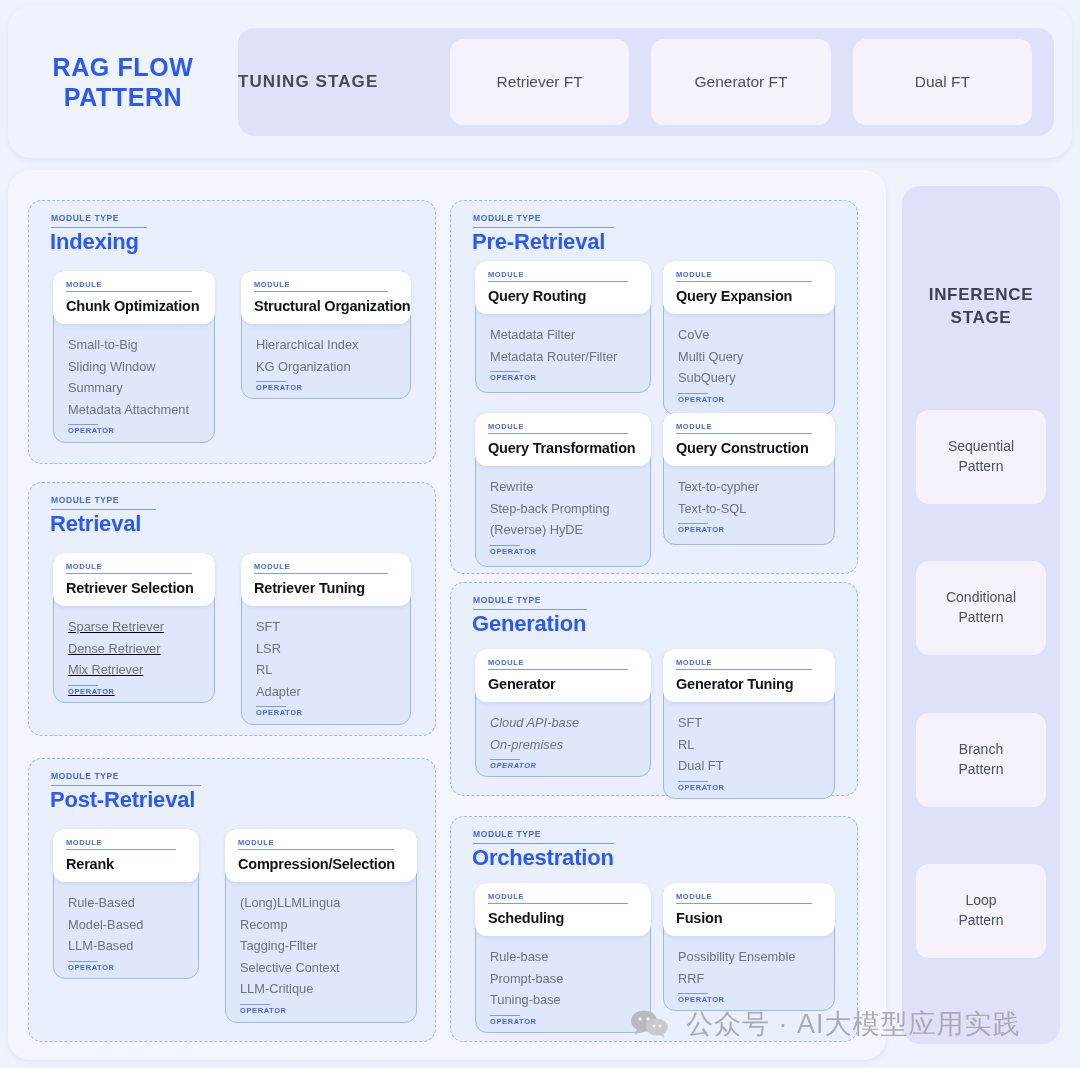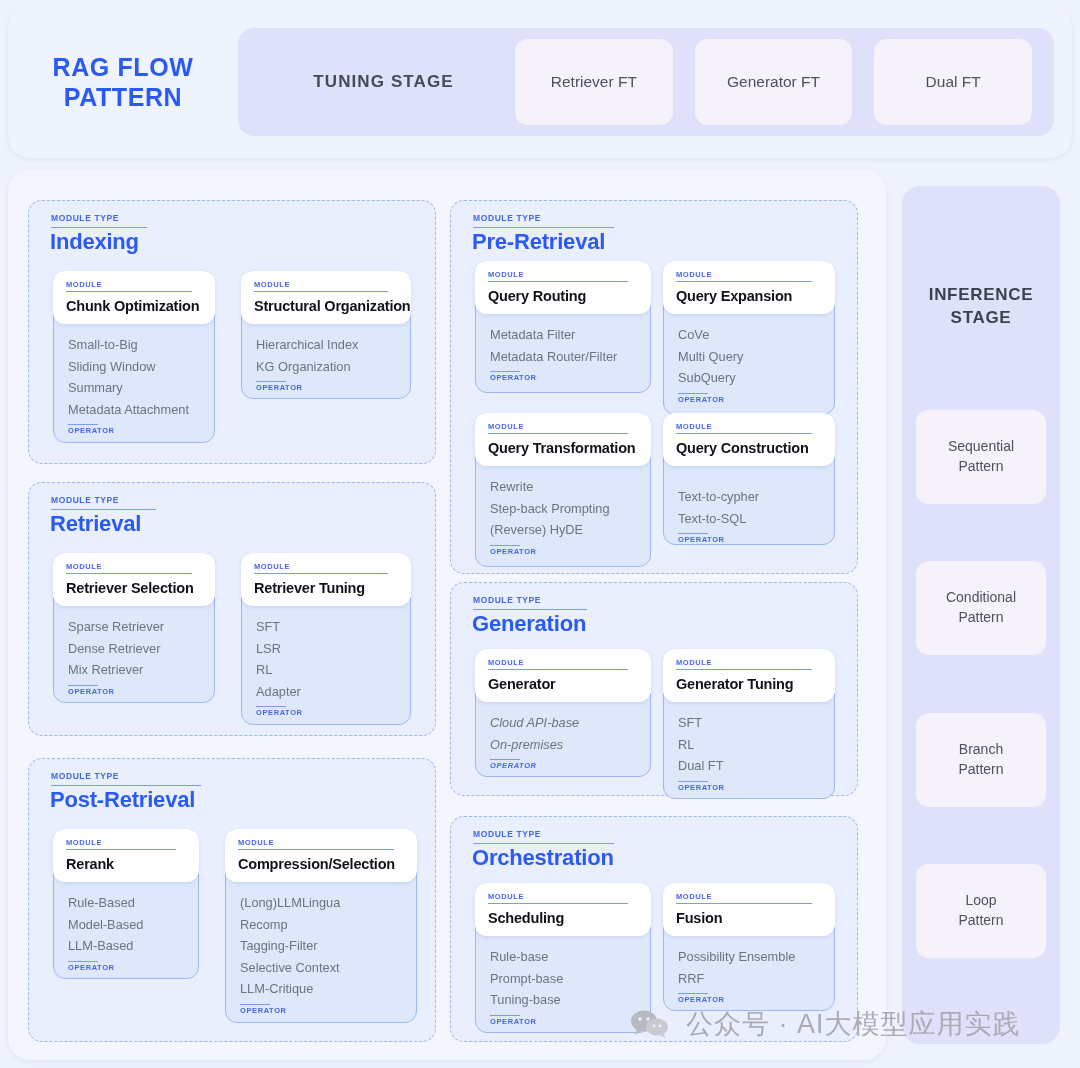--- a/index.html
+++ b/index.html
@@ -23,22 +23,22 @@
     width:230px;text-align:center;
     color:#2a59f3;font-weight:bold;font-size:25px;line-height:1.22;
     letter-spacing:.6px;
   }
   .tuning-bar{
     flex:1;height:108px;margin-right:18px;
     background:#dfe1fa;border-radius:16px;
     display:flex;align-items:center;
   }
   .tuning-label{
-    width:263px;text-align:center;color:#454a55;
-    font-weight:bold;font-size:17px;letter-spacing:1.1px;margin-left:14px;
+    width:212px;color:#454a55;
+    font-weight:bold;font-size:17px;letter-spacing:1.1px;
   }
   .ft-chip{
     flex:1;height:86px;margin-right:22px;
     background:#f6f2fb;border-radius:13px;
     display:flex;align-items:center;justify-content:center;
     color:#4b5160;font-size:15.5px;
   }
 
   
   .shell{
@@ -185,21 +185,21 @@
     <div class="group" style="left: 20px; top: 312px; width: 406px; height: 252px;">
       <div class="grp-kicker">MODULE TYPE</div>
       <div class="grp-rule" style="width: 105px;"></div>
       <div class="grp-title">Retrieval</div>
       <div class="mod" style="left: 24px; top: 70px; width: 160px; height: 148px;">
         <div class="mod-head">
           <span class="mod-kicker">MODULE</span>
           <div class="mod-rule" style="width: 126px;"></div>
           <div class="mod-title">Retriever Selection</div>
         </div>
-        <div class="mod-body" style="top: 62px;">
+        <div class="mod-body" style="top: 62px; text-decoration: underline;">
           <div class="op">Sparse Retriever</div>
           <div class="op">Dense Retriever</div>
           <div class="op">Mix Retriever</div>
           <div class="op-rule"></div>
           <div class="op-kicker">OPERATOR</div>
         </div>
       </div>
       <div class="mod" style="left: 212px; top: 70px; width: 168px; height: 170px;">
         <div class="mod-head">
           <span class="mod-kicker">MODULE</span>
@@ -295,21 +295,21 @@
           <div class="op-rule"></div>
           <div class="op-kicker">OPERATOR</div>
         </div>
       </div>
       <div class="mod" style="left: 212px; top: 212px; width: 170px; height: 130px;">
         <div class="mod-head">
           <span class="mod-kicker">MODULE</span>
           <div class="mod-rule" style="width: 136px;"></div>
           <div class="mod-title">Query Construction</div>
         </div>
-        <div class="mod-body" style="top: 72px;">
+        <div class="mod-body" style="top: 62px;">
           <div class="op">Text-to-cypher</div>
           <div class="op">Text-to-SQL</div>
           <div class="op-rule"></div>
           <div class="op-kicker">OPERATOR</div>
         </div>
       </div>
     </div>
     <div class="group" style="left: 442px; top: 412px; width: 406px; height: 212px;">
       <div class="grp-kicker">MODULE TYPE</div>
       <div class="grp-rule" style="width: 114px;"></div>

